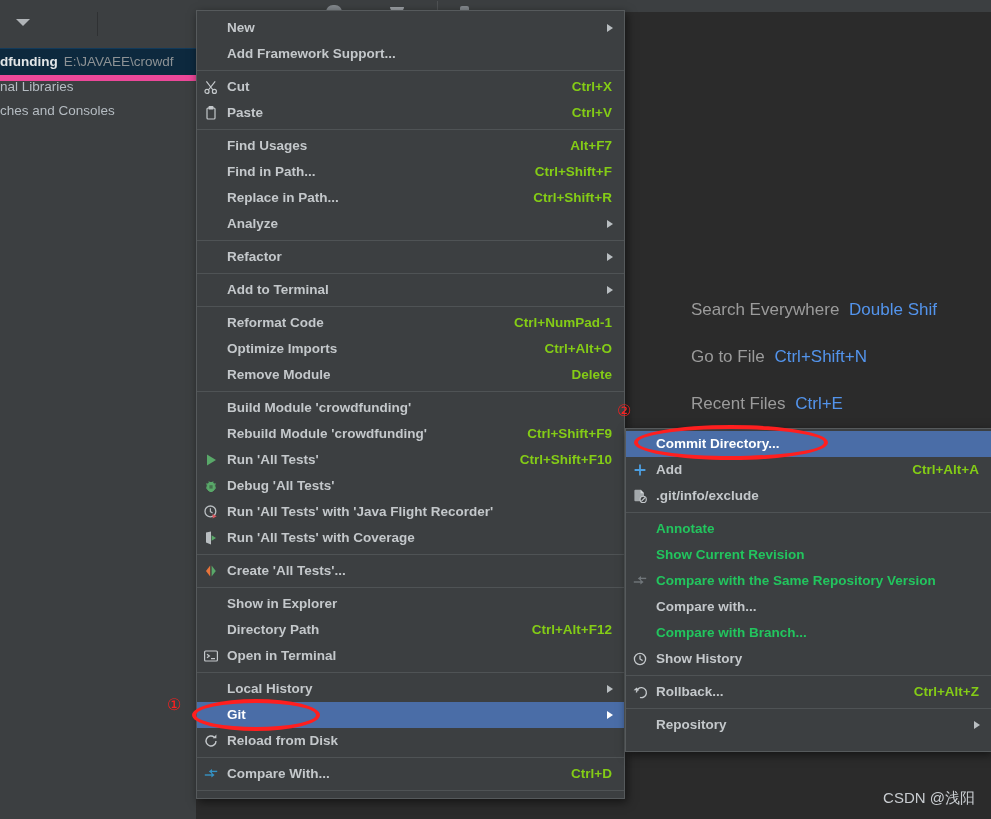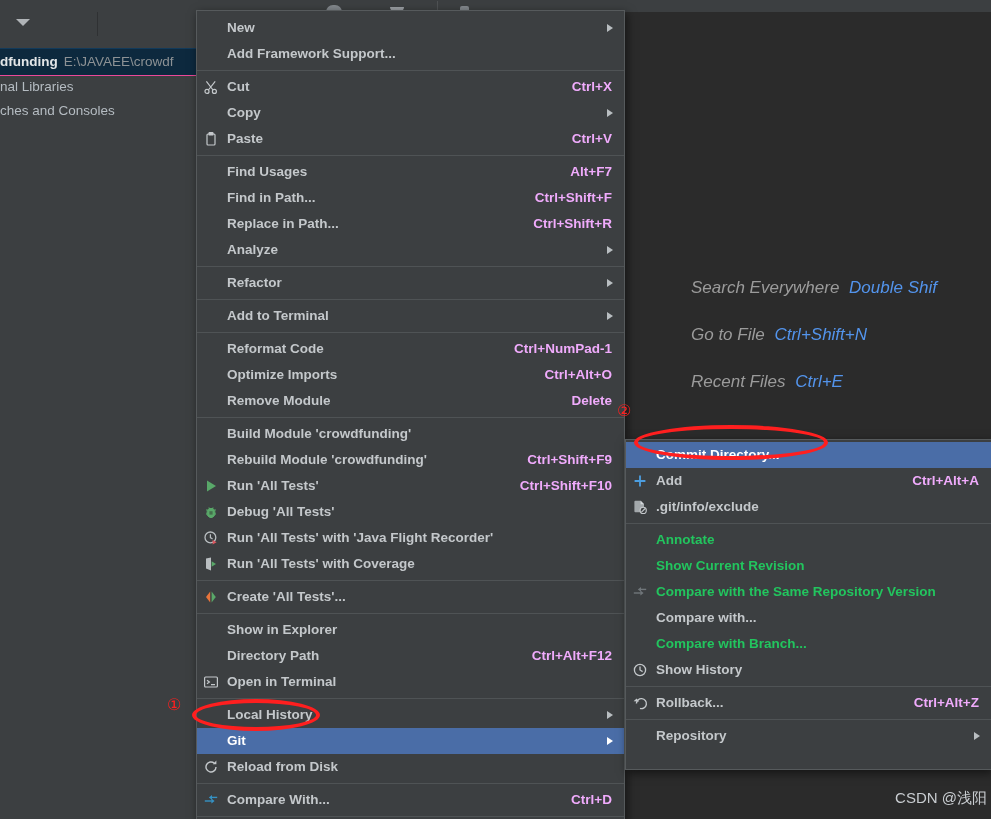--- a/index.html
+++ b/index.html
@@ -79,41 +79,40 @@
     width: 196px;
     height: 26px;
     line-height: 26px;
     white-space: nowrap;
     overflow: hidden;
   }
   #tree-row-module {
     top: 36px;
     background: #0d293e;
     border-top: 1px solid #123a5a;
-    border-bottom: 1px solid #ec4899;
+    border-bottom: 6px solid #ec4899;
   }
   #tree-row-module .tree-name {
     font-weight: bold;
     color: #e3e6e8;
     padding-left: 0px;
   }
   #tree-row-module .tree-path {
     color: #8d9295;
     padding-left: 6px;
   }
   #tree-row-libs { top: 62px; }
   #tree-row-scratches { top: 86px; }
   .tree-row .tree-name-plain { color: #b5bcc2; }
 
   
   #editor-hints {
     position: absolute;
-    left: 625px; top: 264px;
+    left: 625px; top: 286px;
     width: 366px;
-    font-style: italic;
   }
   .hint-line {
     height: 47px;
     line-height: 47px;
     font-size: 17px;
     color: #9b9b9b;
     white-space: nowrap;
     padding-left: 66px;
   }
   .hint-key {
@@ -123,21 +122,20 @@
 
   
   #watermark {
     position: absolute;
     left: 0; top: 789px;
     width: 975px;
     text-align: right;
     font-size: 15px;
     color: #c8ccd0;
     white-space: nowrap;
-    margin-left: 12px;
   }
 
   
   #context-menu {
     position: absolute;
     left: 196px; top: 10px;
     width: 429px;
     background: #3c3f41;
     border: 1px solid #565a5c;
     box-shadow: 2px 3px 9px rgba(0,0,0,.55);
@@ -145,23 +143,22 @@
     box-sizing: border-box;
   }
   #git-submenu {
     position: absolute;
     left: 625px; top: 428px;
     width: 366px;
     background: #3c3f41;
     border: 1px solid #565a5c;
     border-right: none;
     box-shadow: 2px 3px 9px rgba(0,0,0,.55);
-    padding: 2px 0 20px 0;
+    padding: 2px 0 13px 0;
     box-sizing: border-box;
-    margin-top: 11px;
   }
 
   .menu-item {
     position: relative;
     height: 26px;
     line-height: 26px;
     padding-left: 30px;
     padding-right: 12px;
     white-space: nowrap;
     color: #c4c8cb;
@@ -171,21 +168,21 @@
   .menu-item.selected {
     background: #4a6da7;
     color: #ffffff;
   }
   .menu-item.disabled { color: #22c55e; }
   .menu-label { display: inline-block; }
   .menu-shortcut {
     position: absolute;
     right: 12px;
     top: 0;
-    color: #f0abfc;
+    color: #84cc16;
     text-align: right;
   }
   .submenu-arrow {
     position: absolute;
     right: 11px;
     top: 50%;
     margin-top: -4px;
     width: 0; height: 0;
     border-top: 4.5px solid transparent;
     border-bottom: 4.5px solid transparent;
@@ -288,21 +285,20 @@
     <div class="separator"></div>
     <div class="menu-item"><span class="menu-icon">
         <svg width="16" height="16" viewBox="0 0 16 16">
           <g stroke="#c4c8cb" stroke-width="1.2" fill="none">
             <circle cx="4" cy="12.4" r="2"></circle>
             <circle cx="11.4" cy="12.4" r="2"></circle>
             <path d="M5.4 11 12.2 2.4M10 11 3.4 2.4"></path>
           </g>
         </svg>
       </span><span class="menu-label">Cut</span><span class="menu-shortcut">Ctrl+X</span></div>
-    <div class="menu-item"><span class="menu-label">Copy</span><span class="submenu-arrow"></span></div>
     <div class="menu-item"><span class="menu-icon">
         <svg width="16" height="16" viewBox="0 0 16 16">
           <g stroke="#c4c8cb" stroke-width="1.2" fill="none">
             <rect x="4" y="3" width="8" height="11" rx="1"></rect>
             <rect x="6" y="1.6" width="4" height="2.4" rx=".6" fill="#c4c8cb"></rect>
           </g>
         </svg>
       </span><span class="menu-label">Paste</span><span class="menu-shortcut">Ctrl+V</span></div>
     <div class="separator"></div>
     <div class="menu-item"><span class="menu-label">Find Usages</span><span class="menu-shortcut">Alt+F7</span></div>

